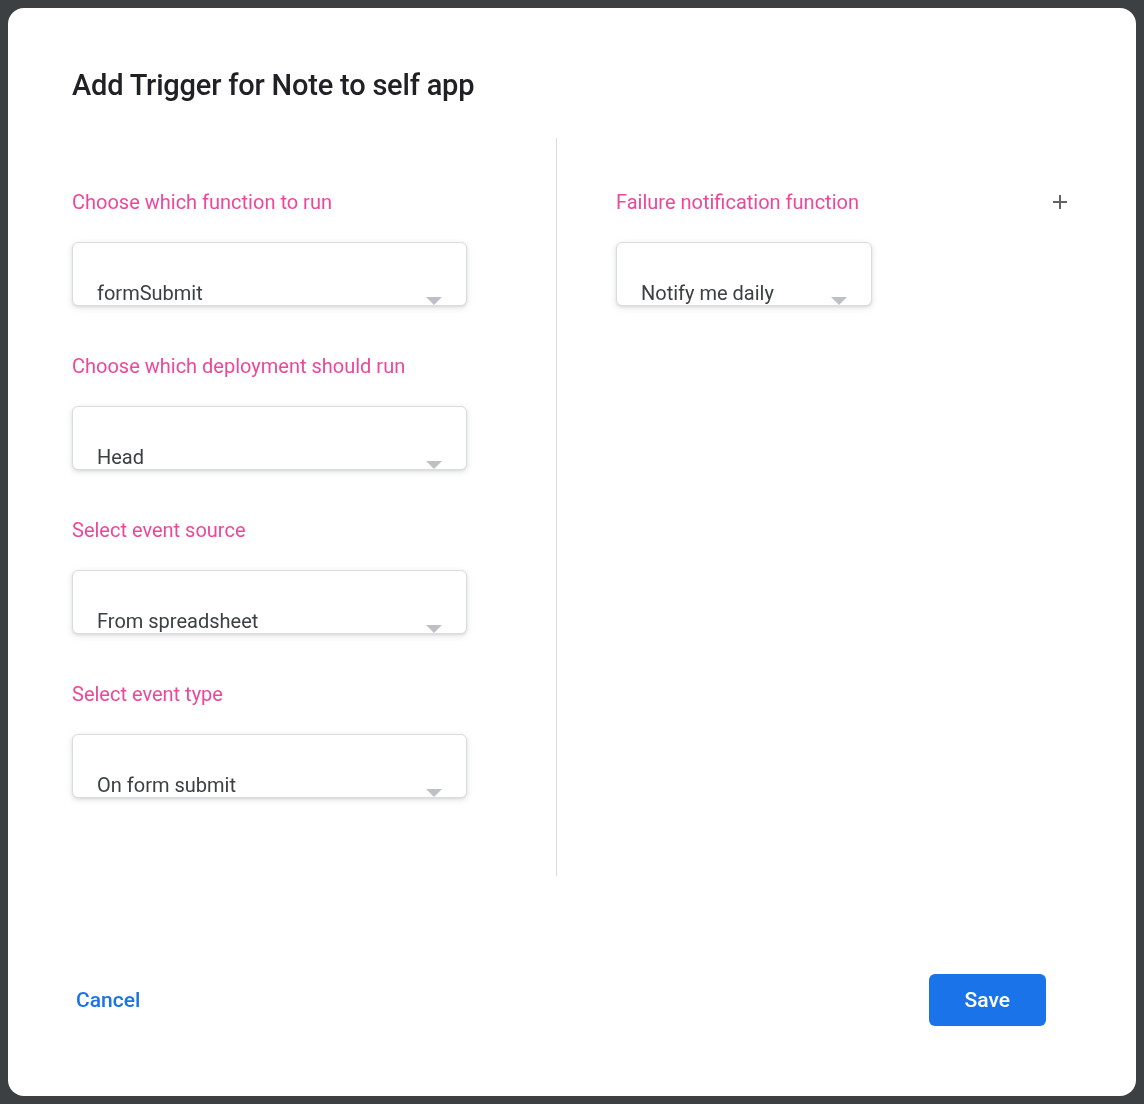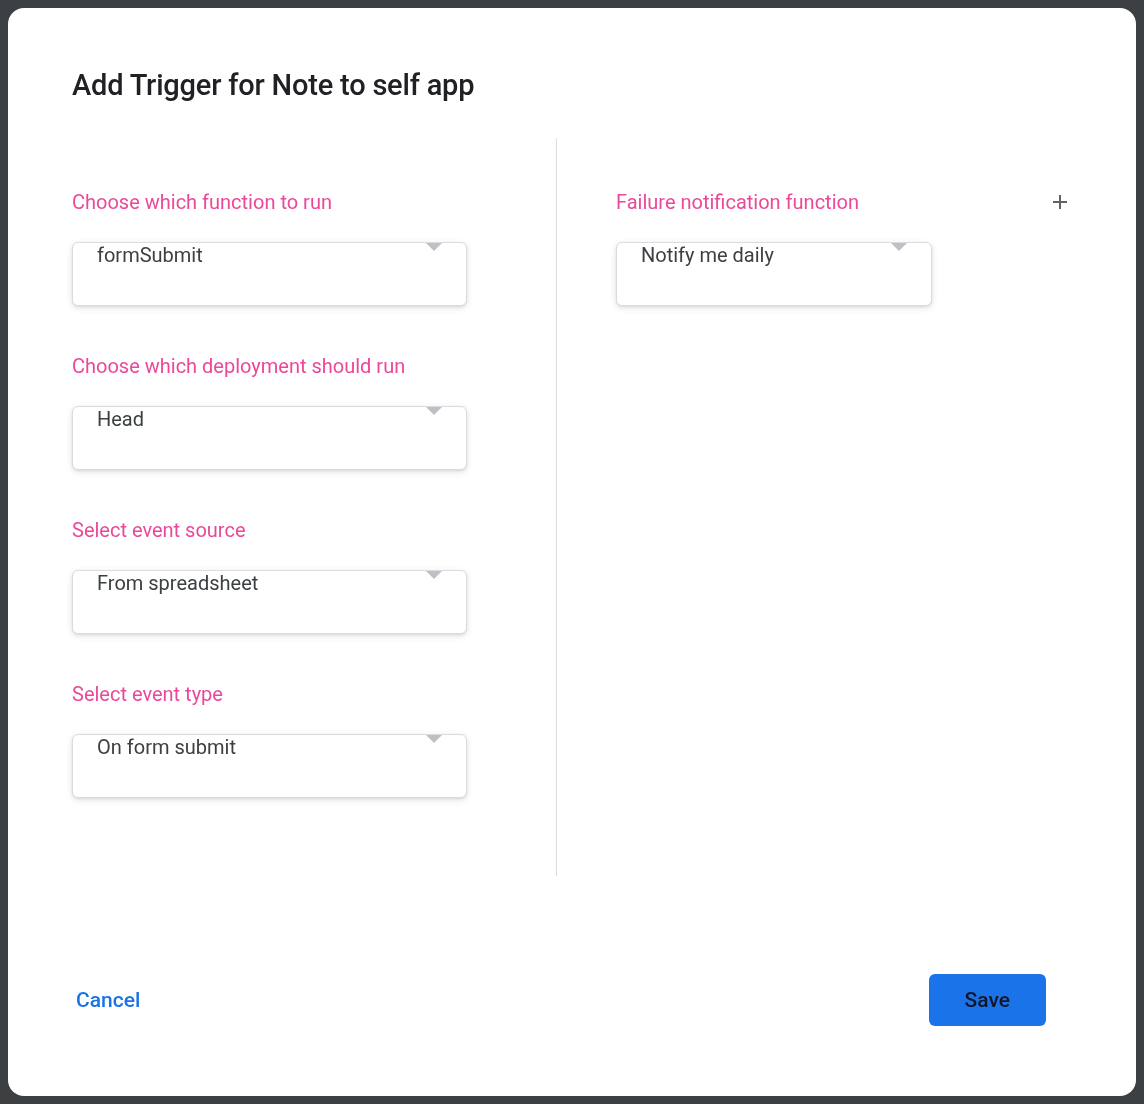--- a/index.html
+++ b/index.html
@@ -83,27 +83,27 @@
       margin-bottom: 0;
     }
     .dropdown {
       position: relative;
       width: 395px;
       height: 64px;
       background: #fff;
       border: 1px solid #dadce0;
       border-radius: 6px;
       display: flex;
-      align-items: flex-start;
+      align-items: flex-end;
       padding: 0 24px;
       cursor: pointer;
       box-shadow: 0 2px 6px rgba(60,64,67,0.15), 0 1px 2px rgba(60,64,67,0.1);
     }
     .dropdown-right {
-      width: 316px;
+      width: 256px;
     }
     .dropdown-value {
       font-size: 20px;
       color: #3c4043;
       flex: 1;
     }
     .chevron-down {
       width: 0;
       height: 0;
       border-left: 8px solid transparent;
@@ -136,21 +136,21 @@
       color: #1a73e8;
       font-size: 21px;
       font-weight: 500;
       cursor: pointer;
       font-family: inherit;
       padding: 8px 4px;
     }
     .btn-save {
       background: #1a73e8;
       border: none;
-      color: #0f172a;
+      color: #ffffff;
       font-size: 21px;
       font-weight: 500;
       cursor: pointer;
       font-family: inherit;
       padding: 14px 36px;
       border-radius: 6px;
       margin-left: 12px;
     }
   </style>
 </head>

